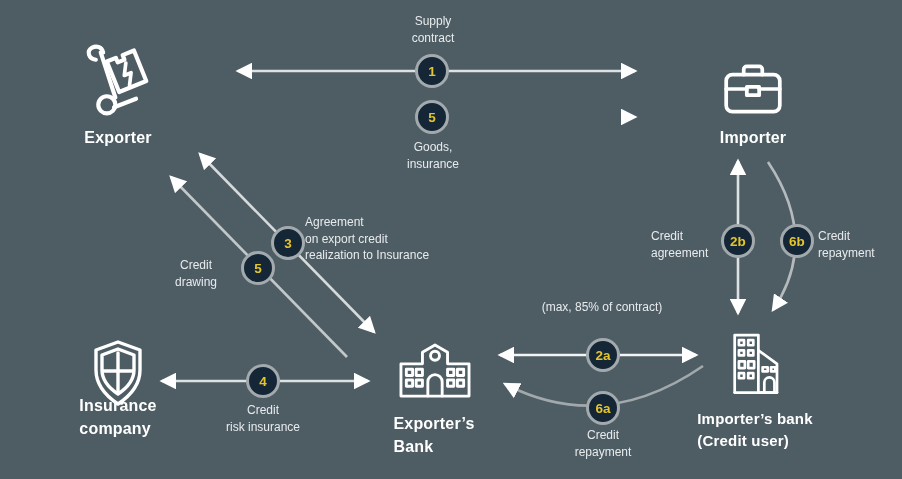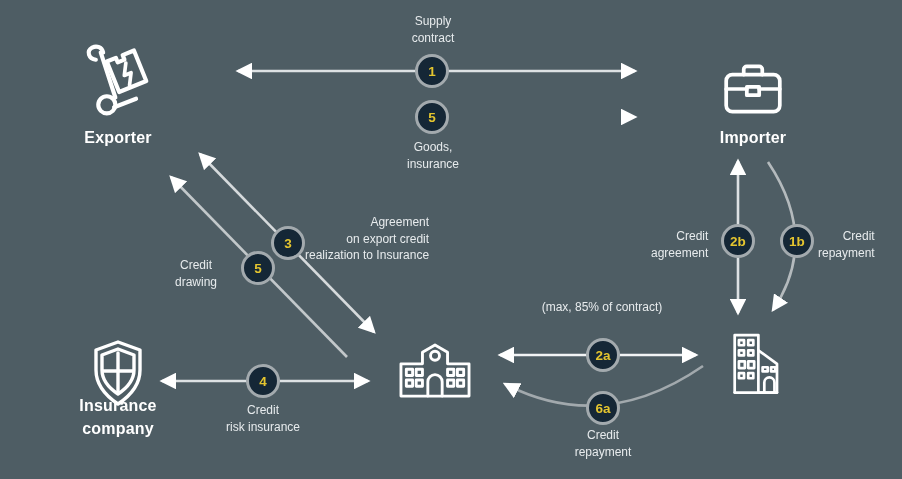--- a/index.html
+++ b/index.html
@@ -4,29 +4,29 @@
 <style>
   html,body{margin:0;padding:0;}
   body{font-family:"Liberation Sans", sans-serif; background:#30393f;}
   #stage{
     position:relative; width:902px; height:479px; overflow:hidden;
     background:#4e5d64; color:#fff;
   }
   svg.layer{position:absolute; left:0; top:0; width:902px; height:479px; pointer-events:none;}
   .node-icon{position:absolute;}
   .node-label{
-    position:absolute; font-weight:bold; color:#ffffff; text-align:center;
+    position:absolute; font-weight:bold; color:#ffffff; 
     font-size:16px; line-height:1.45; letter-spacing:.2px; transform:translateX(-50%);
     white-space:nowrap;
   }
   .flow-label{
     position:absolute; font-size:12px; line-height:1.38; color:#e7ebed;
     text-align:center; transform:translateX(-50%); white-space:nowrap; font-weight:500;
   }
-  .flow-label.left-align{text-align:right; transform:none;}
+  .flow-label.left-align{text-align:left; transform:none;}
   .num-circle{
     position:absolute; width:28px; height:28px; border-radius:50%;
     background:#152736; border:3px solid #a3aaae;
     display:flex; align-items:center; justify-content:center;
     color:#e4c52f; font-weight:bold; font-size:13.5px;
   }
 </style>
 </head>
 <body>
 
@@ -106,37 +106,45 @@
     <path d="M40 60 V44 a8 8 0 0 1 16 0 V60"></path>
     <rect x="16" y="30" width="7" height="7"></rect>
       <rect x="27" y="30" width="7" height="7"></rect>
     <rect x="16" y="42" width="7" height="7"></rect>
       <rect x="27" y="42" width="7" height="7"></rect>
     <rect x="62" y="30" width="7" height="7"></rect>
       <rect x="73" y="30" width="7" height="7"></rect>
     <rect x="62" y="42" width="7" height="7"></rect>
       <rect x="73" y="42" width="7" height="7"></rect>
   </svg>
+  <div class="node-label" style="left:434px; top:412px;">
+    <div>Exporter’s</div>
+    <div>Bank</div>
+  </div>
 
   <svg class="node-icon" style="left:724px; top:330px;" width="62" height="66" viewBox="0 0 72 78" fill="none" stroke="#ffffff" stroke-width="3.2" stroke-linejoin="round" stroke-linecap="round">
     <path d="M12 74 V6 H40 V74"></path>
     <path d="M40 24 L62 40 V74 H40"></path>
     <path d="M12 74 H62"></path>
     <rect x="17" y="12" width="6" height="6"></rect>
       <rect x="28" y="12" width="6" height="6"></rect>
     <rect x="17" y="24" width="6" height="6"></rect>
       <rect x="28" y="24" width="6" height="6"></rect>
     <rect x="17" y="37" width="7" height="8"></rect>
       <rect x="28" y="37" width="7" height="8"></rect>
     <rect x="17" y="51" width="6" height="6"></rect>
       <rect x="28" y="51" width="6" height="6"></rect>
     <rect x="45" y="44" width="6" height="5"></rect>
       <rect x="55" y="44" width="5" height="5"></rect>
     <path d="M47 74 V62 a6 6 0 0 1 12 0 V74"></path>
   </svg>
+  <div class="node-label" style="left:755px; top:408px; font-size:15px;">
+    <div>Importer’s bank</div>
+    <div>(Credit user)</div>
+  </div>
 
   <div class="num-circle" style="left:415px; top:54px;">
     <span>1</span>
     </div>
   <div class="num-circle" style="left:415px; top:100px;">
     <span>5</span>
     </div>
   <div class="num-circle" style="left:271px; top:226px;">
     <span>3</span>
     </div>
@@ -149,21 +157,21 @@
   <div class="num-circle" style="left:586px; top:338px;">
     <span>2a</span>
     </div>
   <div class="num-circle" style="left:586px; top:391px;">
     <span>6a</span>
     </div>
   <div class="num-circle" style="left:721px; top:224px;">
     <span>2b</span>
     </div>
   <div class="num-circle" style="left:780px; top:224px;">
-    <span>1b</span>
+    <span>6b</span>
     </div>
 
   <div class="flow-label" style="left:433px; top:13px;">
     <div>Supply</div>
     <div>contract</div>
   </div>
 
   <div class="flow-label" style="left:433px; top:139px;">
     <div>Goods,</div>
     <div>insurance</div>

